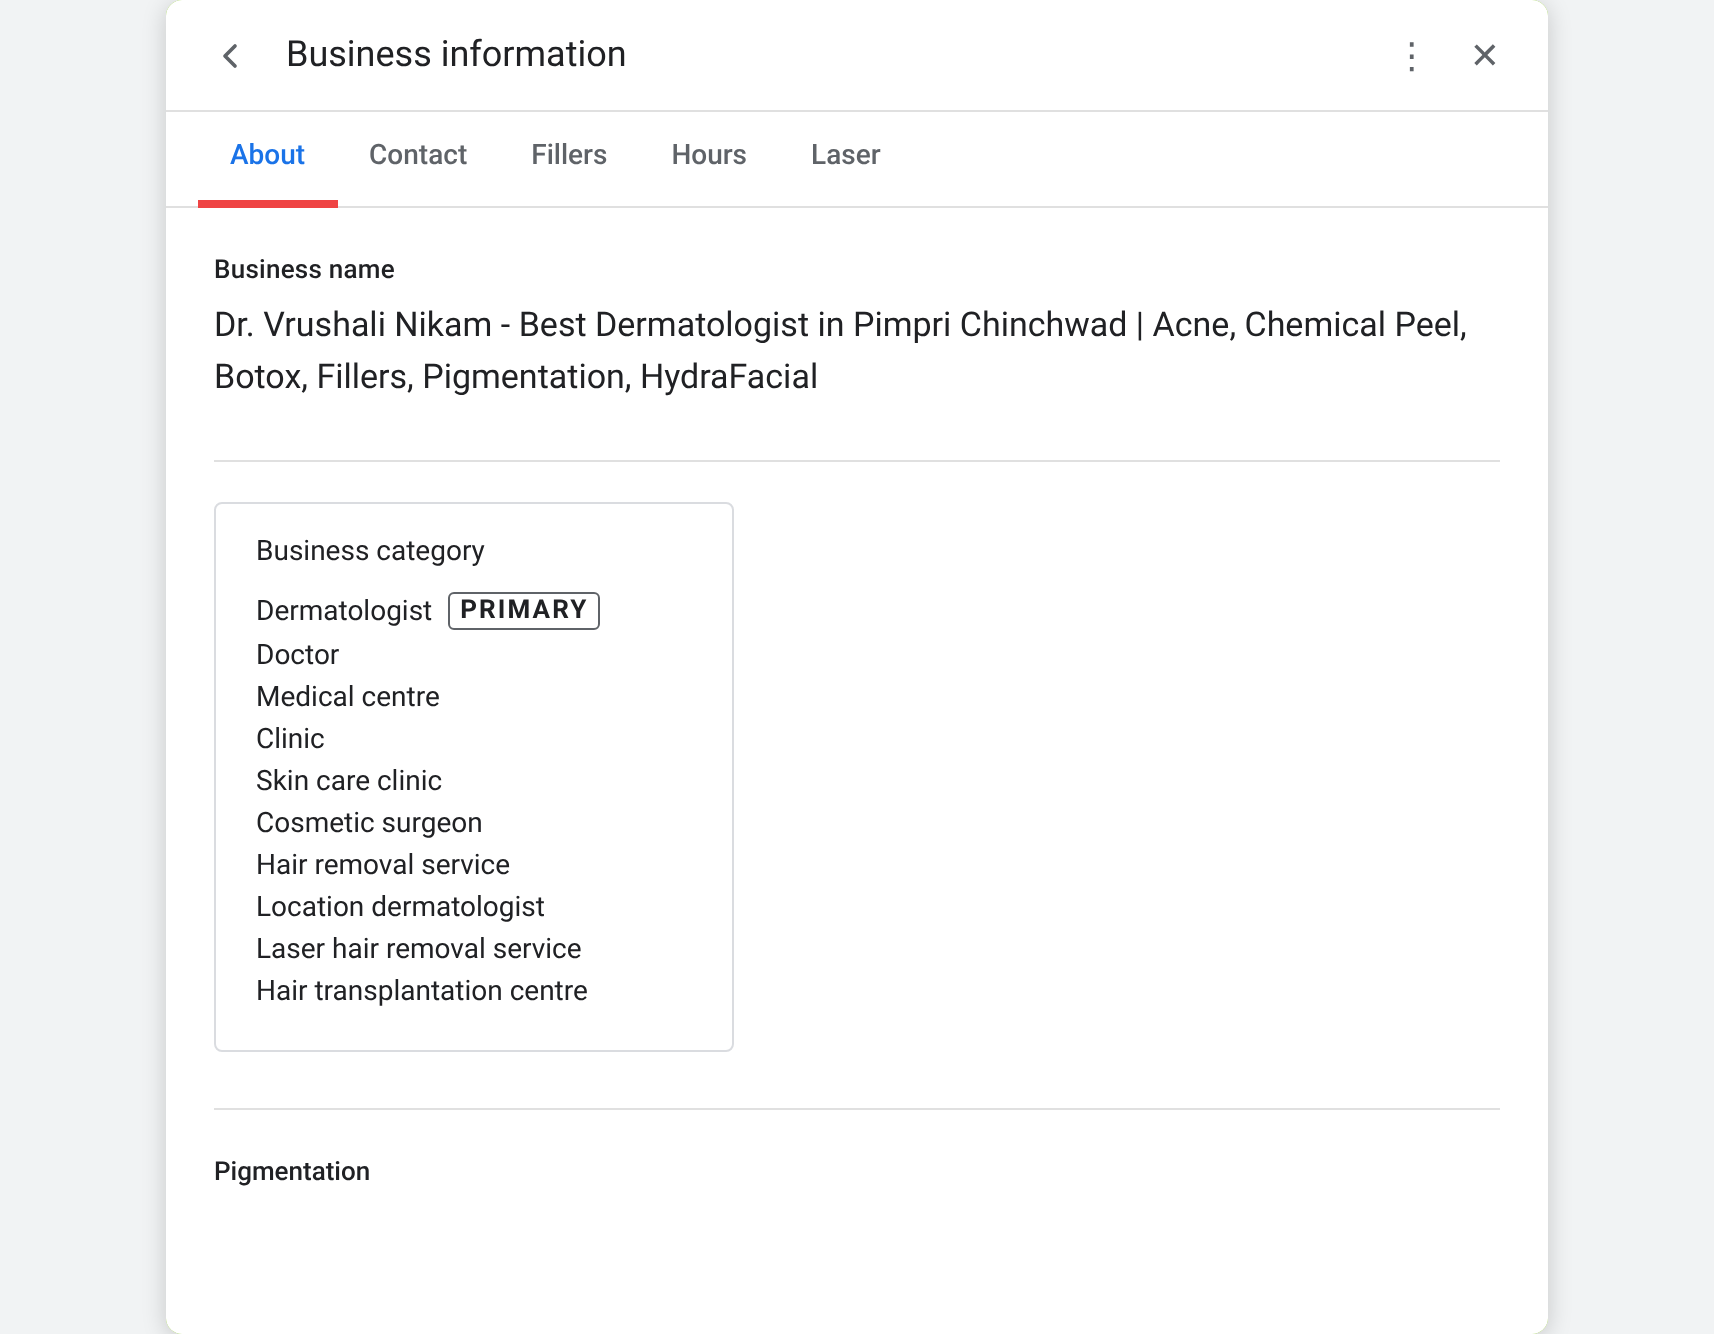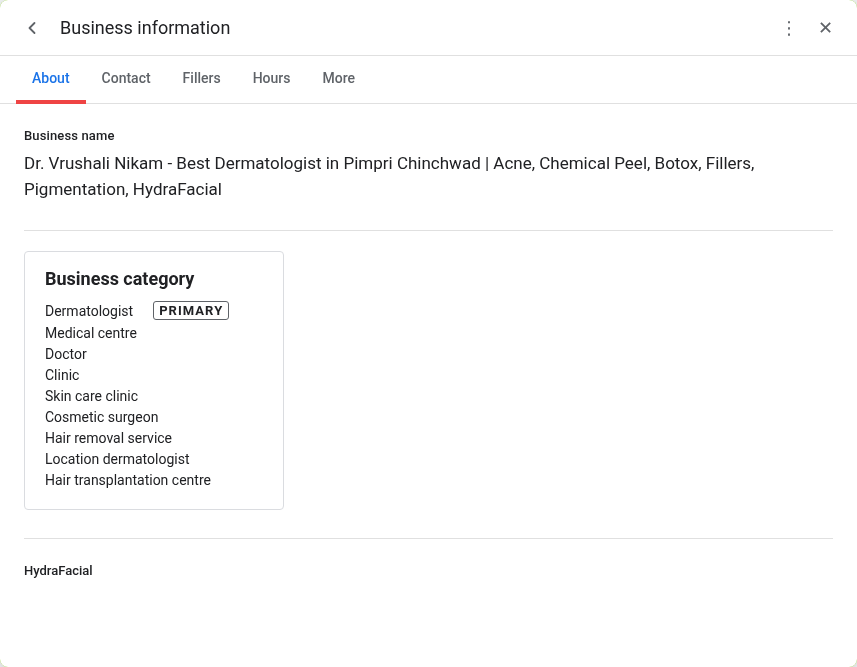--- a/index.html
+++ b/index.html
@@ -7,21 +7,21 @@
     body {
       font-family: 'Roboto', Arial, sans-serif;
       background: #f1f3f4;
       display: flex;
       justify-content: center;
       align-items: center;
       min-height: 100vh;
     }
 
     .window {
-      width: 857px;
+      width: 691px;
       min-height: 667px;
       background: #84cc16;
       border-radius: 8px;
       box-shadow: 0 2px 12px rgba(0,0,0,0.18);
       overflow: hidden;
       display: flex;
       flex-direction: column;
     }
 
     
@@ -134,37 +134,37 @@
     .category-box {
       border: 1px solid #dadce0;
       border-radius: 4px;
       padding: 16px 20px;
       display: inline-block;
       min-width: 260px;
       max-width: 300px;
     }
 
     .category-box-title {
-      font-size: 18px;
-      font-weight: 700;
+      font-size: 14px;
+      font-weight: 400;
       color: #202124;
       margin-bottom: 12px;
     }
 
     .category-list {
       list-style: none;
     }
 
     .category-list li {
       font-size: 14px;
       color: #202124;
       margin-bottom: 5px;
       display: flex;
       align-items: center;
-      gap: 20px;
+      gap: 8px;
     }
 
     .primary-badge {
       font-size: 13px;
       font-weight: 700;
       letter-spacing: 0.08em;
       color: #202124;
       border: 1.5px solid #5f6368;
       border-radius: 3px;
       padding: 1px 5px;
@@ -202,68 +202,71 @@
         <span>✕</span>
       </button>
     </div>
   </div>
 
   <div class="tabs">
     <div class="tab active">About</div>
     <div class="tab">Contact</div>
     <div class="tab">Fillers</div>
     <div class="tab">Hours</div>
-    <div class="tab">More</div>
+    <div class="tab">Laser</div>
   </div>
 
   <div class="content">
 
     <div class="section">
       <div class="section-label">Business name</div>
       <div class="section-value">Dr. Vrushali Nikam - Best Dermatologist in Pimpri Chinchwad | Acne, Chemical Peel, Botox, Fillers, Pigmentation, HydraFacial</div>
     </div>
 
     <hr class="divider">
 
     <div class="section">
       <div class="category-box">
         <div class="category-box-title">Business category</div>
         <ul class="category-list">
           <li>
             <span>Dermatologist</span>
             <span class="primary-badge">PRIMARY</span>
           </li>
           <li>
+              <span>Doctor</span>
+            </li>
+          <li>
               <span>Medical centre</span>
             </li>
           <li>
-              <span>Doctor</span>
-            </li>
-          <li>
               <span>Clinic</span>
             </li>
           <li>
               <span>Skin care clinic</span>
             </li>
           <li>
               <span>Cosmetic surgeon</span>
             </li>
           <li>
               <span>Hair removal service</span>
             </li>
           <li>
               <span>Location dermatologist</span>
+            </li>
+          <li>
+              <span>Laser hair removal service</span>
             </li>
           <li>
               <span>Hair transplantation centre</span>
             </li>
         </ul>
       </div>
     </div>
 
     <hr class="divider">
 
     <div class="description-section">
-      <div class="description-label">HydraFacial</div>
+      <div class="description-label">Pigmentation</div>
     </div>
 
   </div>
 </div>
 
 </body></html>

